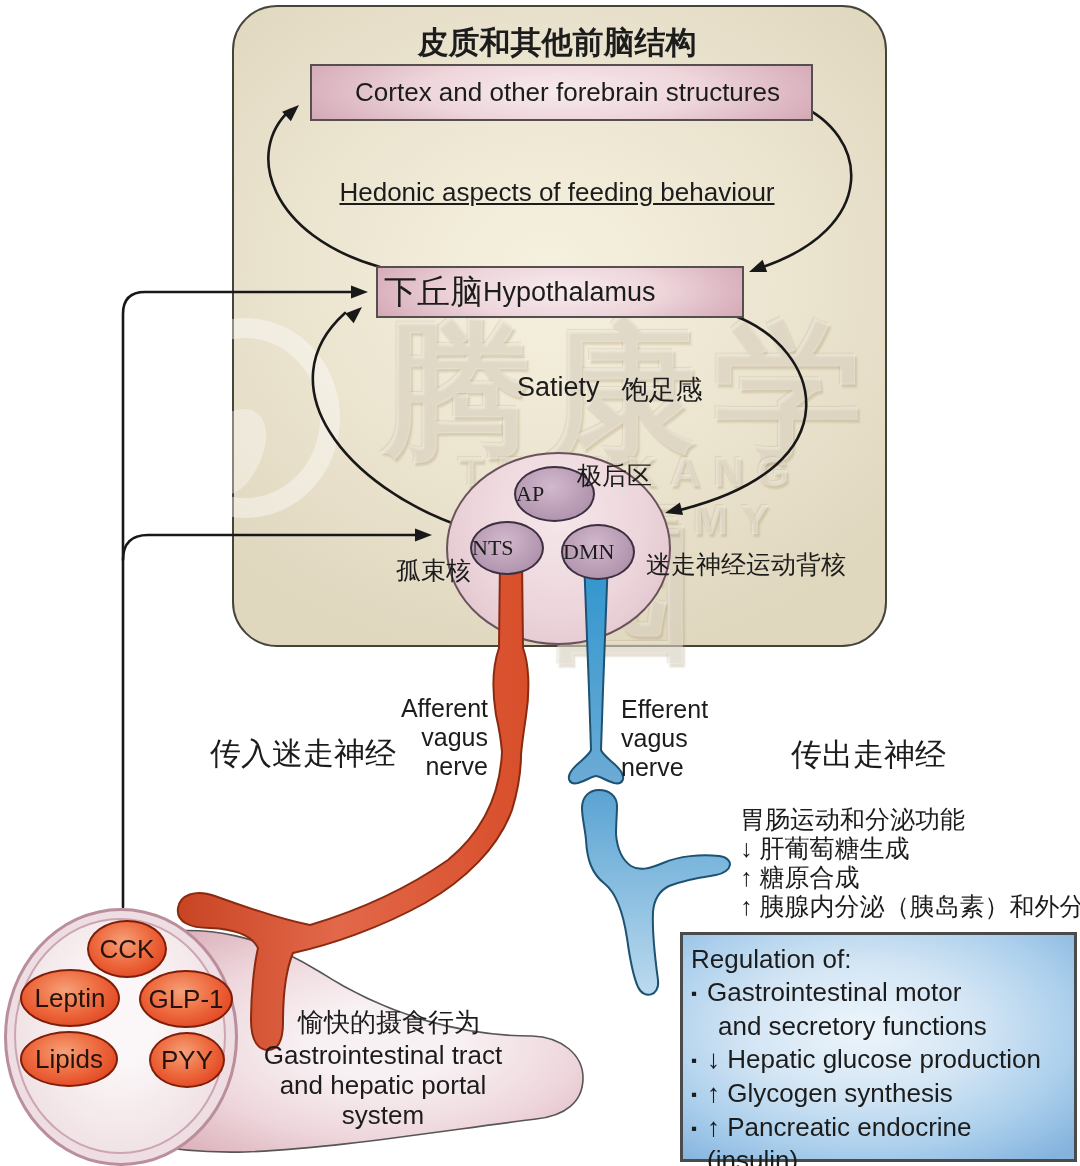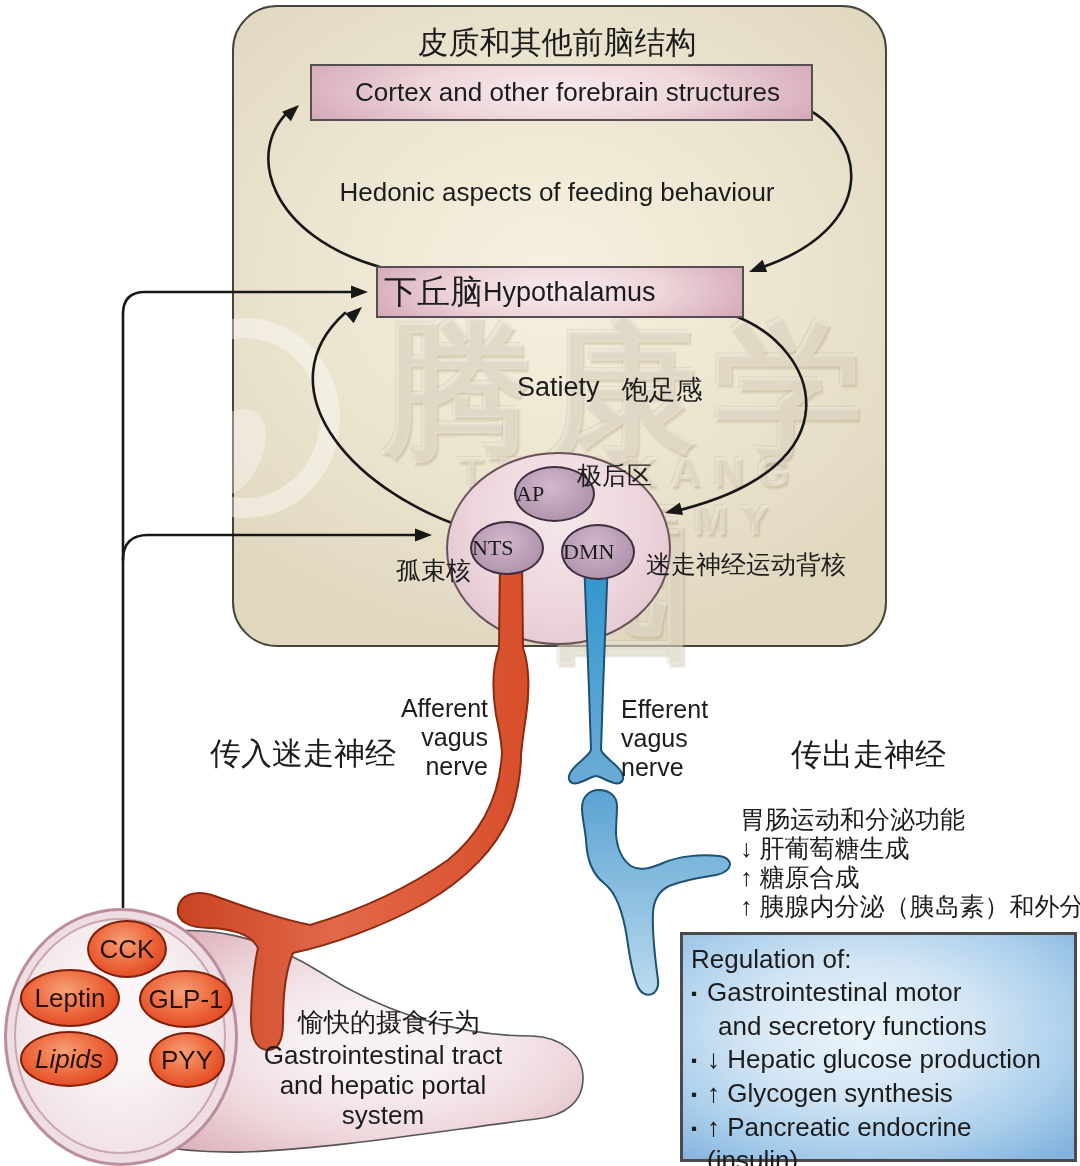--- a/index.html
+++ b/index.html
@@ -45,33 +45,33 @@
     border:3px solid #bb8e9b;background:#eedee3;}
   #portal-inner{left:14px;top:918px;width:208px;height:232px;border-radius:50%;z-index:5;
     border:2px solid #cba6b0;
     background:radial-gradient(ellipse at 50% 42%, #fbf6f7 25%, #f2e5e8 65%, #e9d5db 100%);}
   .hormone{border:2px solid #7e1d08;border-radius:50%;z-index:8;
     background:radial-gradient(ellipse at 45% 36%, #f6a078 0%, #ee6b3f 45%, #e04421 82%, #d63a1a 100%);
     display:flex;align-items:center;justify-content:center;font-size:26px;color:#26120c;}
   #hormone-cck{left:87px;top:920px;width:76px;height:54px;}
   #hormone-leptin{left:20px;top:969px;width:96px;height:54px;}
   #hormone-glp1{left:139px;top:970px;width:90px;height:54px;}
-  #hormone-lipids{left:20px;top:1031px;width:94px;height:52px;font-style:italic;}
+  #hormone-lipids{left:20px;top:1031px;width:94px;height:52px;}
   #hormone-pyy{left:149px;top:1032px;width:72px;height:52px;}
   #hormone-glucose{left:66px;top:1082px;width:118px;height:52px;}
   
   #regulation-box{left:680px;top:932px;width:397px;height:230px;border:3px solid #4b4b4b;box-sizing:border-box;
     background:radial-gradient(ellipse 75% 75% at 46% 42%, #edf5fb 0%, #d3e5f4 40%, #abcfec 72%, #84b3dd 100%);
     z-index:5;padding:8px 12px 0 8px;font-size:26px;line-height:33px;}
   .reg-line{display:flex;align-items:flex-start;}
   .reg-line .bullet{font-size:17px;margin:1px 10px 0 0;line-height:33px;}
   .reg-line.indent{padding-left:27px;}
   
-  #title{left:262px;top:22px;width:590px;text-align:center;font-size:31px;font-weight:400;z-index:8;}
-  #hedonic-en{left:282px;top:177px;width:550px;text-align:center;font-size:26px;z-index:8;}
+  #title{left:262px;top:22px;width:590px;text-align:center;font-size:31px;font-weight:700;z-index:8;}
+  #hedonic-en{left:282px;top:177px;width:550px;text-align:center;font-size:26px;z-index:8;text-decoration:underline;}
   #hedonic-zh{left:282px;top:207px;width:550px;text-align:center;font-size:25px;z-index:8;}
   #satiety{left:517px;top:372px;font-size:27px;z-index:8;display:flex;gap:22px;}
   #ap-zh{left:577px;top:459px;font-size:25px;z-index:8;}
   #nts-zh{left:396px;top:554px;font-size:25px;z-index:8;}
   #dmn-zh{left:646px;top:548px;font-size:25px;z-index:8;}
   #afferent-en{left:370px;top:694px;width:118px;text-align:right;font-size:25px;line-height:29px;z-index:8;}
   #afferent-zh{left:210px;top:733px;font-size:31px;z-index:8;}
   #efferent-en{left:621px;top:695px;font-size:25px;line-height:29px;z-index:8;}
   #efferent-zh{left:746px;top:734px;font-size:31px;z-index:8;margin-left:45px;}
   #effects-list{left:740px;top:805px;font-size:25px;line-height:29px;z-index:8;}

